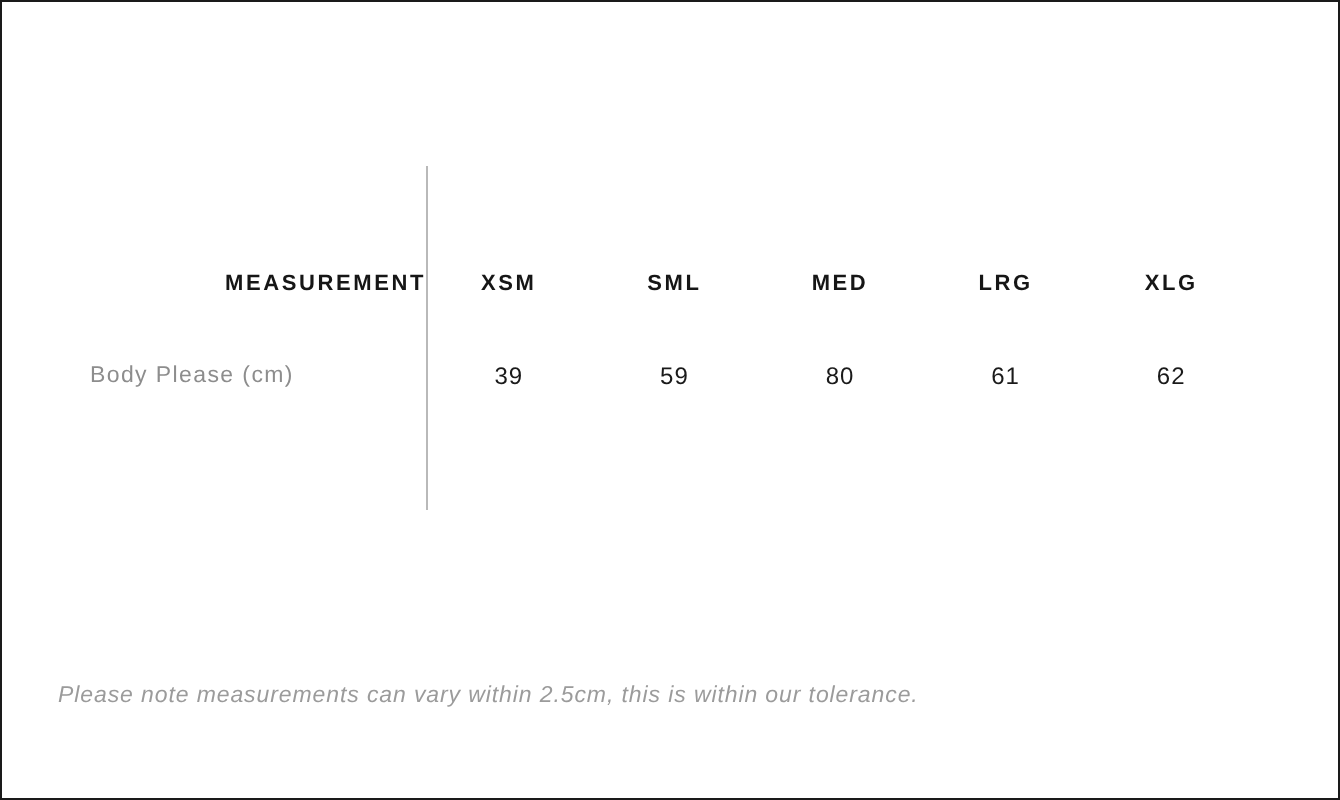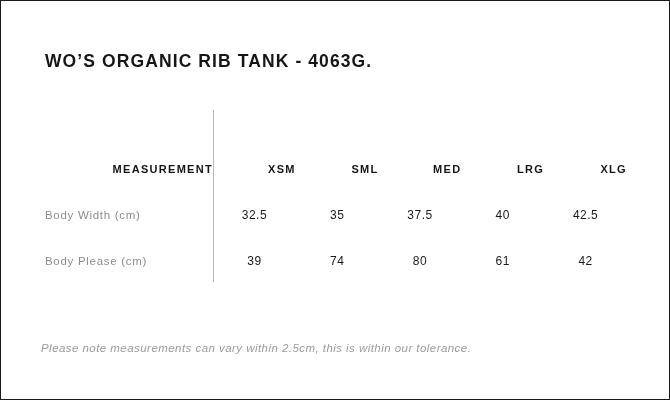--- a/index.html
+++ b/index.html
@@ -69,56 +69,55 @@
     height: 46px;
   }
   .hdr-measure {
     text-align: right;
     font-size: 11px;
     font-weight: bold;
     letter-spacing: 1.3px;
     color: #161616;
   }
   .hdr-size {
-    text-align: right;
+    text-align: center;
     font-size: 11px;
     font-weight: bold;
     letter-spacing: 1.3px;
     color: #161616;
   }
   .row-label {
     text-align: left;
     font-size: 11.5px;
     font-weight: normal;
     letter-spacing: 0.7px;
     color: #8d8d8d;
   }
   .cell-value {
     text-align: center;
     font-size: 12px;
     letter-spacing: 0.5px;
     color: #1a1a1a;
   }
   .note {
     position: absolute;
-    left: 40px;
+    left: 28px;
     top: 341px;
     font-size: 11.5px;
     font-style: italic;
     letter-spacing: 0.45px;
     color: #9b9b9b;
   }
 </style>
 </head>
 <body>
 
 <div class="page">
   <div class="inner">
 
-    <h1 class="title">WO’S ORGANIC RIB TANK - 4063G.</h1>
 
     <div class="table-wrap">
       <div class="vrule"></div>
 
       <table class="size-table">
         <colgroup>
           <col class="measure-col">
           <col class="size-col">
           <col class="size-col">
           <col class="size-col">
@@ -130,34 +129,26 @@
             <th class="hdr-measure">MEASUREMENT</th>
             <th class="hdr-size">XSM</th>
             <th class="hdr-size">SML</th>
             <th class="hdr-size">MED</th>
             <th class="hdr-size">LRG</th>
             <th class="hdr-size">XLG</th>
           </tr>
         </thead>
         <tbody>
           <tr>
-            <td class="row-label">Body Width (cm)</td>
-            <td class="cell-value">32.5</td>
-            <td class="cell-value">35</td>
-            <td class="cell-value">37.5</td>
-            <td class="cell-value">40</td>
-            <td class="cell-value">42.5</td>
-          </tr>
-          <tr>
             <td class="row-label">Body Please (cm)</td>
             <td class="cell-value">39</td>
-            <td class="cell-value">74</td>
+            <td class="cell-value">59</td>
             <td class="cell-value">80</td>
             <td class="cell-value">61</td>
-            <td class="cell-value">42</td>
+            <td class="cell-value">62</td>
           </tr>
         </tbody>
       </table>
     </div>
 
   </div>
 
   <div class="note">Please note measurements can vary within 2.5cm, this is within our tolerance.</div>
 </div>
 

